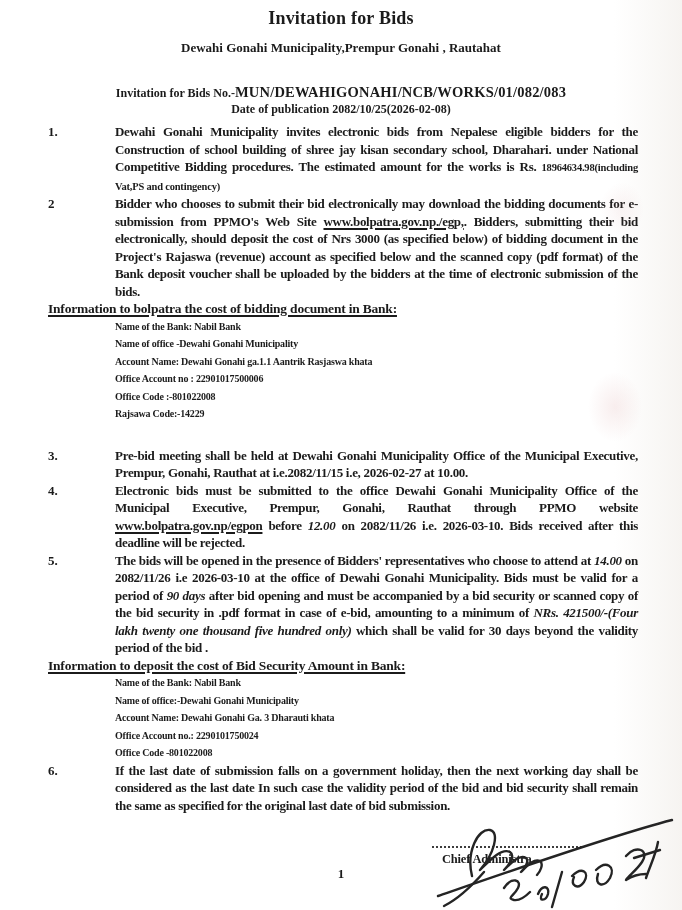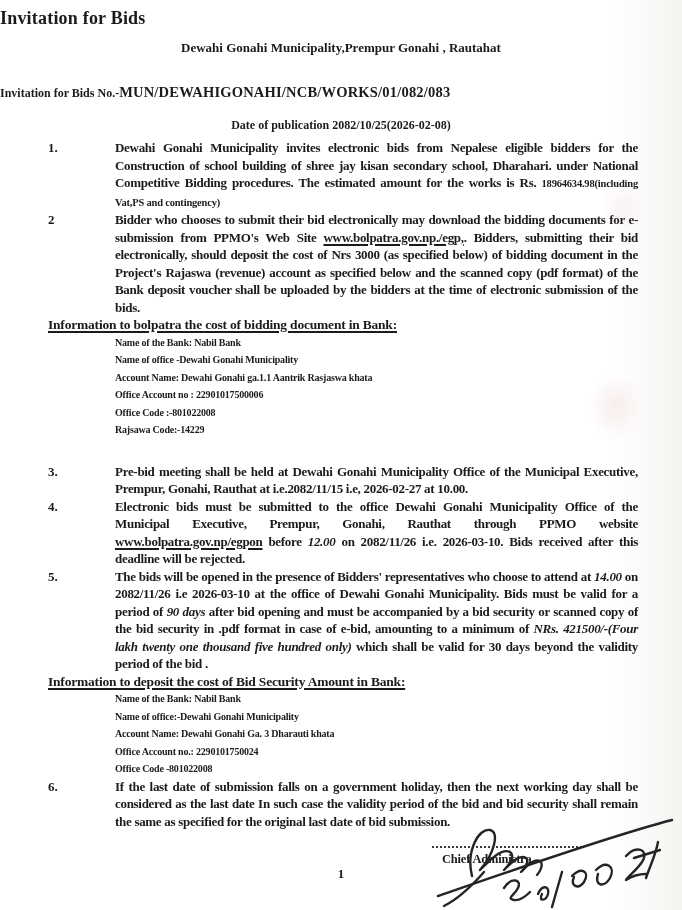--- a/index.html
+++ b/index.html
@@ -7,26 +7,26 @@
     position:relative;
     width:682px;height:910px;
     background:linear-gradient(90deg,#ffffff 0 90%,#f6f4f1 100%);
     font-family:"Liberation Serif","DejaVu Serif",serif;
     color:#1b1b1b;
     font-weight:bold;
     box-sizing:border-box;
     padding-top:6px;
     overflow:hidden;
   }
-  .title{margin:2px 0 0;font-size:18px;letter-spacing:.2px;}
+  .title{margin:2px 0 0;text-align:center;font-size:18px;letter-spacing:.2px;}
   .subtitle{margin:11px 0 0;text-align:center;font-size:13px;}
-  .bidno{margin-top:27px;}
+  .bidno{margin-top:27px;text-align:center;}
   .bidno .lbl{font-size:12px;}
   .bidno .val{font-size:14.5px;letter-spacing:.2px;}
-  .pubdate{margin-top:17px;text-align:center;font-size:12px;}
+  .pubdate{margin-top:1px;text-align:center;font-size:12px;}
   .content{margin-top:6px;padding:0 44px 0 48px;}
   .item{display:flex;}
   .item .num{flex:0 0 67px;font-size:13px;line-height:17.5px;}
   .item .body{flex:1;text-align:justify;font-size:13px;line-height:17.5px;letter-spacing:-0.3px;}
   .small{font-size:10.5px;letter-spacing:-0.2px;}
   .u{text-decoration:underline;text-decoration-thickness:1.5px;text-underline-offset:2px;}
   .bi{font-style:italic;}
   .bank-heading{font-size:13.5px;line-height:17.5px;letter-spacing:-0.2px;}
   .bank-lines{margin-left:67px;}
   .bank-line{font-size:10px;line-height:17.5px;letter-spacing:-0.2px;}

